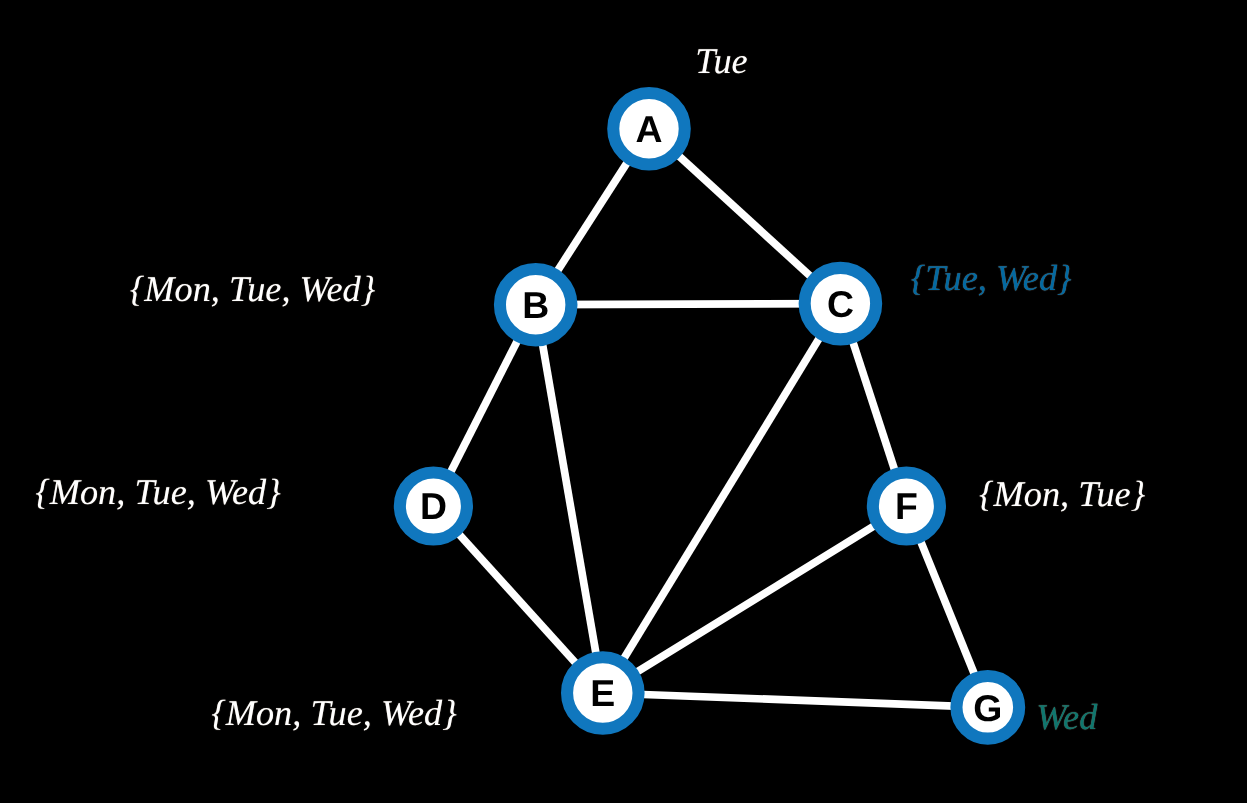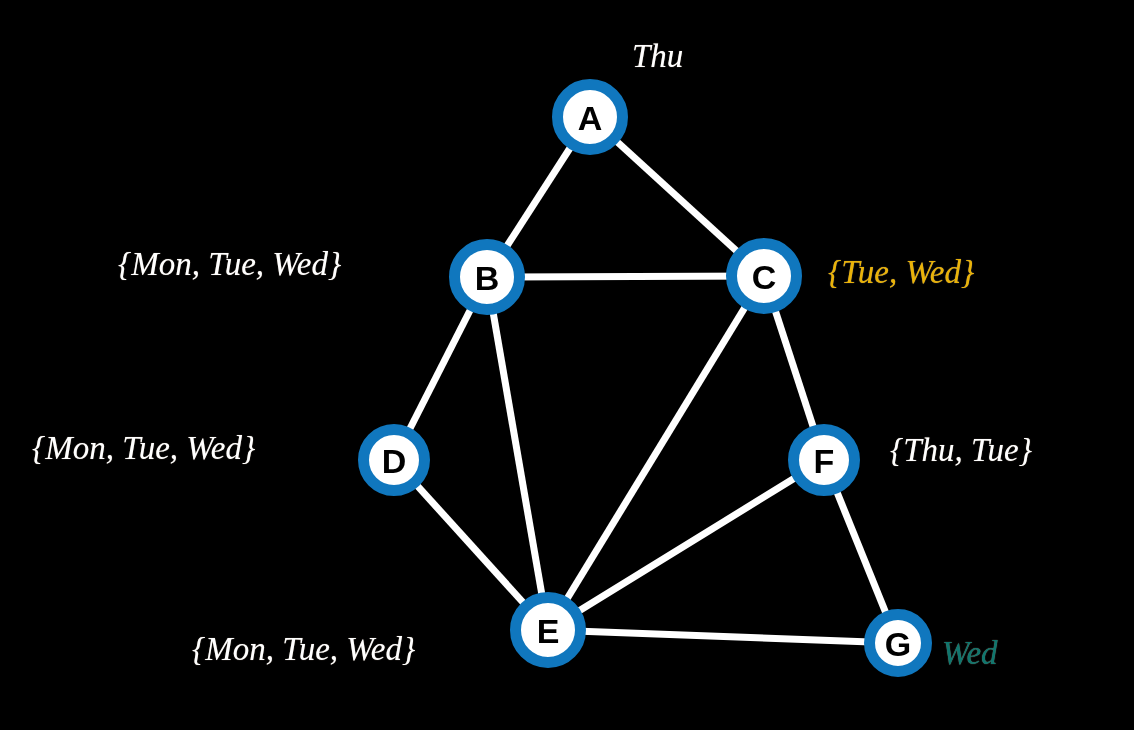--- a/index.html
+++ b/index.html
@@ -101,21 +101,21 @@
           <circle cx="824" cy="460" r="30.5" class="node-ring" fill="#ffffff" stroke="#1077be"></circle>
           <text x="824" y="461" class="node-letter" fill="#000000">F</text>
         </g>
         <g>
           <circle cx="898" cy="643" r="28.5" class="node-ring" fill="#ffffff" stroke="#1077be"></circle>
           <text x="898" y="644" class="node-letter" fill="#000000">G</text>
         </g>
       </g>
   </svg>
   <div id="labels-layer">
-      <div class="domain-label" style="left: 632px; top: 40px; color: rgb(255, 255, 255);">Thu</div>
+      <div class="domain-label" style="left: 632px; top: 40px; color: rgb(255, 255, 255);">Tue</div>
       <div class="domain-label" style="left: 118px; top: 248px; color: rgb(255, 255, 255);">{Mon, Tue, Wed}</div>
-      <div class="domain-label" style="left: 828px; top: 256px; color: #eab308;">{Tue, Wed}</div>
+      <div class="domain-label" style="left: 828px; top: 238px; color: #0369a1;">{Tue, Wed}</div>
       <div class="domain-label" style="left: 32px; top: 432px; color: rgb(255, 255, 255);">{Mon, Tue, Wed}</div>
       <div class="domain-label" style="left: 192px; top: 633px; color: rgb(255, 255, 255);">{Mon, Tue, Wed}</div>
-      <div class="domain-label" style="left: 890px; top: 434px; color: rgb(255, 255, 255);">{Thu, Tue}</div>
+      <div class="domain-label" style="left: 890px; top: 434px; color: rgb(255, 255, 255);">{Mon, Tue}</div>
       <div class="domain-label" style="left: 942px; top: 637px; color: #0f766e;">Wed</div>
     </div>
 </div>
 
 </body></html>

